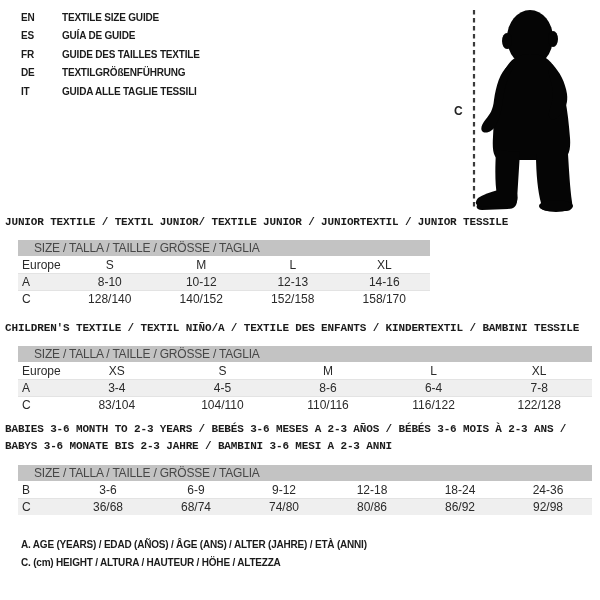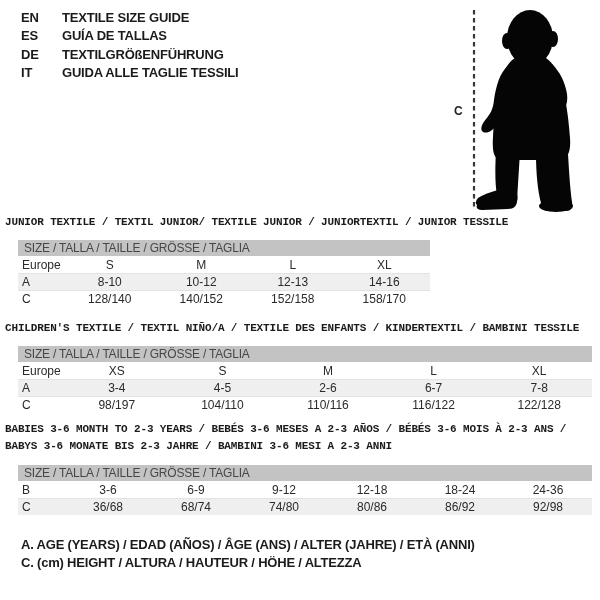--- a/index.html
+++ b/index.html
@@ -2,58 +2,62 @@
 <html><head>
 <meta charset="utf-8">
 <style>
   html,body{margin:0;padding:0;background:#fff;}
   .page{
     position:relative;width:600px;height:600px;background:#ffffff;
     font-family:"Liberation Sans",sans-serif;color:#1b1b1b;overflow:hidden;
   }
   
   .lang-block{position:absolute;left:21px;top:9px;}
-  .lang-row{display:flex;line-height:18.4px;font-weight:bold;font-size:13px;letter-spacing:-0.2px;}
+  .lang-row{display:flex;line-height:18.4px;font-weight:bold;font-size:10px;letter-spacing:-0.2px;}
   .lang-code{width:41px;flex:none;}
   
   .figure{position:absolute;left:452px;top:0;width:148px;height:216px;}
   .figure svg{position:absolute;left:16px;top:2px;}
   .height-label{position:absolute;left:2px;top:104px;font-size:12px;font-weight:bold;color:#222;}
   
   .section-title{position:absolute;left:5px;font-weight:bold;font-size:11px;line-height:17px;letter-spacing:-0.15px;white-space:nowrap;font-family:Liberation Mono, monospace;}
   
   .size-table{position:absolute;left:18px;}
-  .size-bar{height:16px;background:#c3c3c3;color:#474747;font-size:12px;line-height:16px;padding-left:6px;letter-spacing:-0.2px;}
+  .size-bar{height:16px;background:#c3c3c3;color:#474747;font-size:12px;line-height:16px;padding-left:16px;letter-spacing:-0.2px;}
   .size-table table{border-collapse:collapse;table-layout:fixed;width:100%;margin-top:1px;}
   .size-table td{height:16px;font-size:12px;text-align:center;padding:0;line-height:16px;color:#2a2a2a;}
   .size-table td.row-label{text-align:left;width:42px;padding-left:4px;}
   .size-table tbody tr:nth-child(2){background:#efefef;}
   .size-table tbody tr + tr td{border-top:1px solid #e3e3e3;}
   .t1{width:412px;top:240px;}
   .t2{width:574px;top:346px;}
   .t3{width:574px;top:465px;}
   .st1{top:214px;}
   .st2{top:320px;}
   .st3{top:421px;}
   
-  .footnotes{position:absolute;left:21px;top:536px;font-weight:bold;font-size:13px;line-height:17.6px;letter-spacing:-0.2px;}
+  .footnotes{position:absolute;left:21px;top:536px;font-weight:bold;font-size:10px;line-height:17.6px;letter-spacing:-0.2px;}
 </style>
 </head>
 <body>
 
 <div class="page">
 
   <div class="lang-block">
     <div class="lang-row">
       <span class="lang-code">EN</span>
       <span class="lang-title">TEXTILE SIZE GUIDE</span>
     </div>
     <div class="lang-row">
       <span class="lang-code">ES</span>
-      <span class="lang-title">GUÍA DE TALLAS</span>
+      <span class="lang-title">GUÍA DE GUIDE</span>
+    </div>
+    <div class="lang-row">
+      <span class="lang-code">FR</span>
+      <span class="lang-title">GUIDE DES TAILLES TEXTILE</span>
     </div>
     <div class="lang-row">
       <span class="lang-code">DE</span>
       <span class="lang-title">TEXTILGRÖßENFÜHRUNG</span>
     </div>
     <div class="lang-row">
       <span class="lang-code">IT</span>
       <span class="lang-title">GUIDA ALLE TAGLIE TESSILI</span>
     </div>
   </div>
@@ -123,27 +127,27 @@
             <td>XS</td>
             <td>S</td>
             <td>M</td>
             <td>L</td>
             <td>XL</td>
           </tr>
           <tr>
             <td class="row-label">A</td>
             <td>3-4</td>
             <td>4-5</td>
-            <td>2-6</td>
-            <td>6-7</td>
+            <td>8-6</td>
+            <td>6-4</td>
             <td>7-8</td>
           </tr>
           <tr>
             <td class="row-label">C</td>
-            <td>98/197</td>
+            <td>83/104</td>
             <td>104/110</td>
             <td>110/116</td>
             <td>116/122</td>
             <td>122/128</td>
           </tr>
         </tbody>
       </table>
   </div>
 
   <div class="section-title st3">

